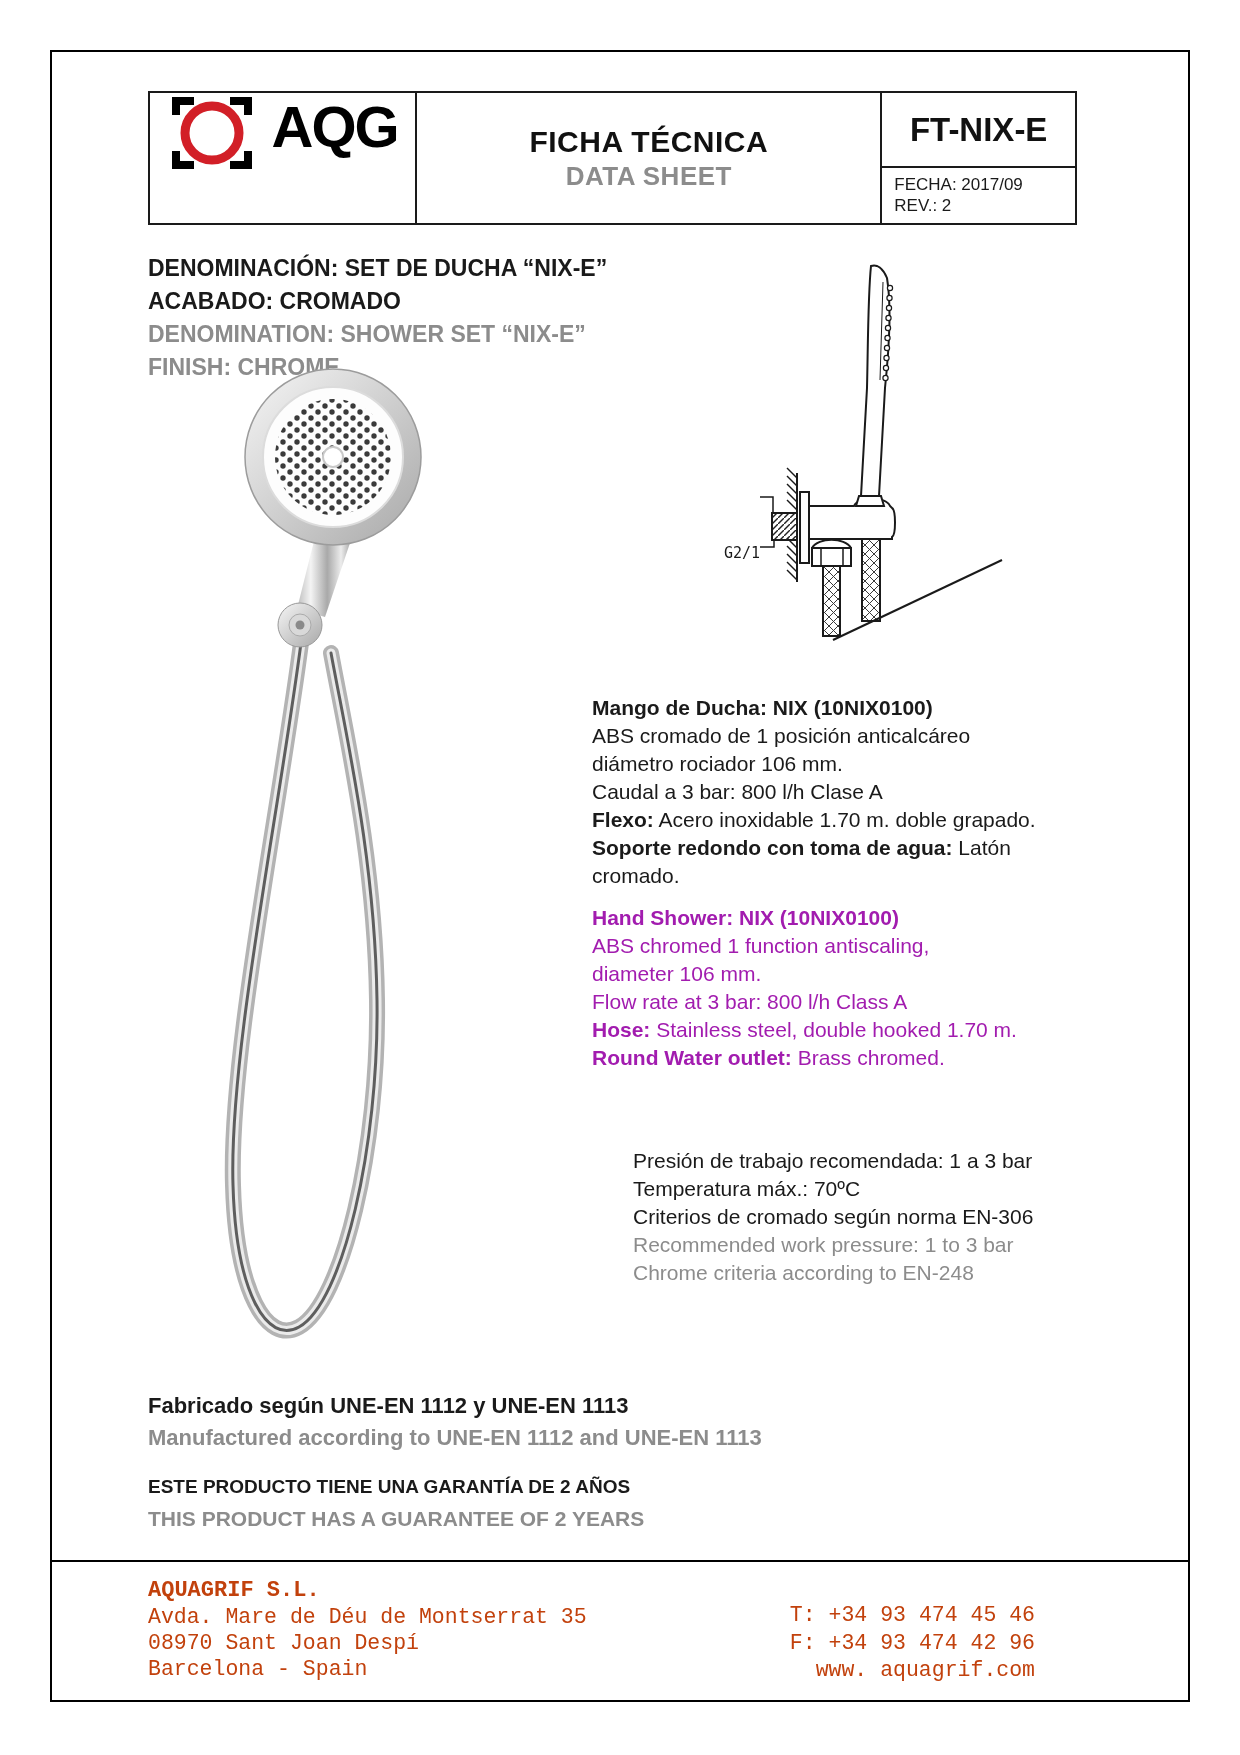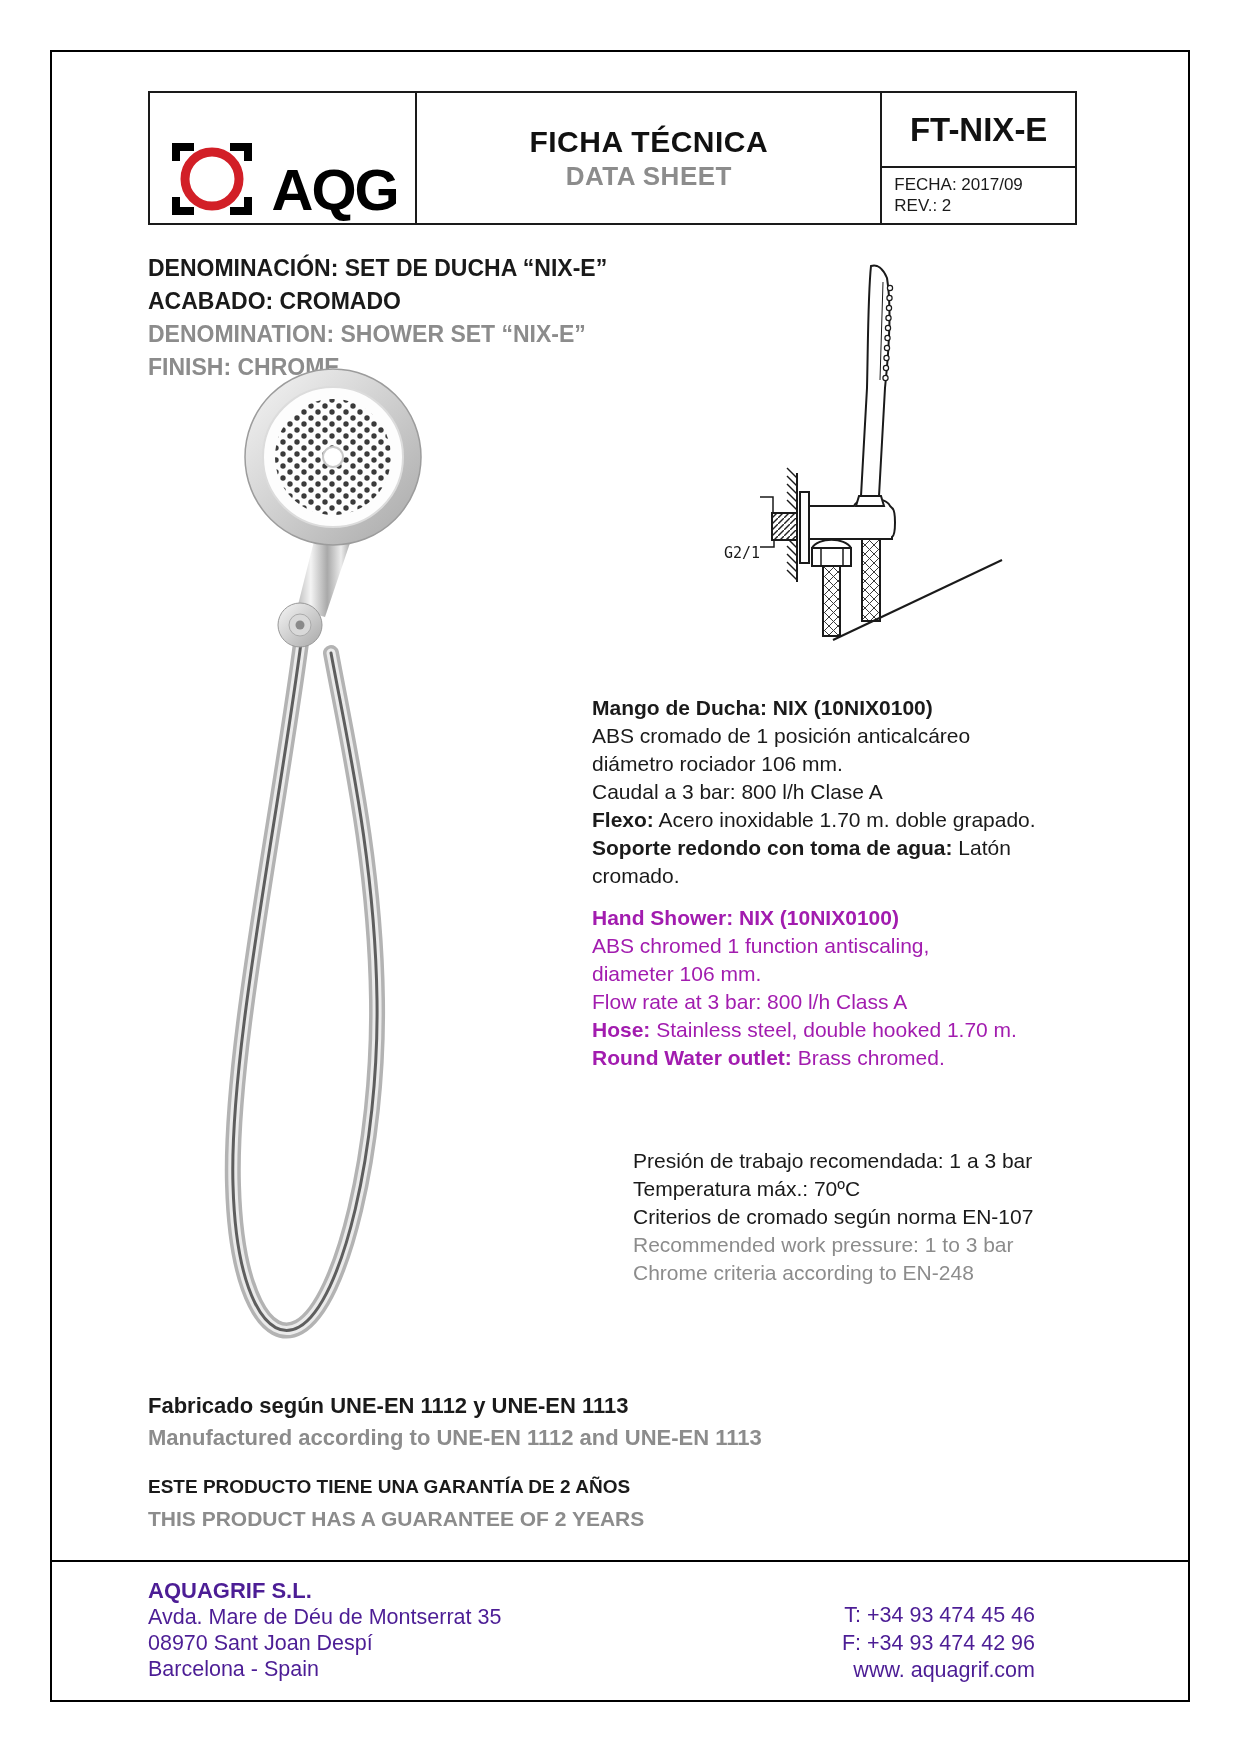--- a/index.html
+++ b/index.html
@@ -5,21 +5,21 @@
   html,body{margin:0;padding:0;background:#ffffff;}
   #page{position:relative;width:1240px;height:1755px;background:#ffffff;overflow:hidden;
         font-family:"Liberation Sans","DejaVu Sans",sans-serif;color:#1a1a1a;}
   .abs{position:absolute;}
   
   #frame{left:50px;top:50px;width:1136px;height:1648px;border:2px solid #000;}
   #footer-divider{left:50px;top:1560px;width:1140px;height:0;border-top:2px solid #000;}
   
   #header-table{left:148px;top:91px;width:929px;height:134px;border:2px solid #1a1a1a;display:flex;box-sizing:border-box;}
   .hcell{box-sizing:border-box;height:100%;}
-  #logo-cell{width:276px;border-right:2px solid #1a1a1a;display:flex;align-items:flex-end;justify-content:center;gap:16px;}
+  #logo-cell{width:276px;border-right:2px solid #1a1a1a;display:flex;align-items:flex-start;justify-content:center;gap:16px;}
   #title-cell{width:480px;border-right:2px solid #1a1a1a;display:flex;flex-direction:column;align-items:center;justify-content:center;}
   #code-col{width:199px;display:flex;flex-direction:column;}
   #code-cell{height:75px;border-bottom:2px solid #1a1a1a;display:flex;align-items:center;justify-content:center;box-sizing:border-box;}
   #date-cell{flex:1;padding:6px 0 0 12px;box-sizing:border-box;}
   .logo-text{font-size:58px;font-weight:bold;letter-spacing:-2px;color:#000;}
   .doc-title1{font-size:30px;font-weight:bold;color:#111;letter-spacing:.5px;}
   .doc-title2{font-size:26px;font-weight:bold;color:#8c8c8c;letter-spacing:.5px;margin-top:2px;}
   .doc-code{font-size:33px;font-weight:bold;color:#111;}
   .doc-date{font-size:17px;line-height:21px;color:#1a1a1a;}
   
@@ -34,21 +34,21 @@
   #conditions .lbl{font-weight:normal;margin-left:40px;}
   #conditions .gray{color:#8c8c8c;}
   .nowrap{white-space:nowrap;}
   
   .std{left:148px;font-weight:bold;white-space:nowrap;}
   #std-es{top:1393px;font-size:22px;}
   #std-en{top:1425px;font-size:22px;text-align:right;}
   #gar-es{top:1476px;font-size:19px;}
   #gar-en{top:1507px;font-size:21px;}
   
-  .foot{font-family:Liberation Sans, sans-serif;font-size:21.5px;line-height:26px;color:#4c1d95;}
+  .foot{font-family:Liberation Mono, monospace;font-size:21.5px;line-height:26px;color:#c2410c;}
   #footer-left{left:148px;top:1578px;}
   #footer-left .co{font-weight:bold;font-size:22px;}
   #footer-right{left:700px;top:1602px;width:335px;text-align:right;line-height:27.5px;}
   p{margin:0;}
 </style>
 </head>
 <body>
 
 <div id="page">
 
@@ -204,21 +204,21 @@
     <p class="nowrap">ABS chromed 1 function antiscaling,</p>
     <p class="nowrap">diameter 106 mm.</p>
     <p class="nowrap">Flow rate at 3 bar: 800 l/h Class A</p>
     <p class="nowrap"><b>Hose:</b><span> Stainless steel, double hooked 1.70 m.</span></p>
     <p class="nowrap"><b>Round Water outlet:</b><span> Brass chromed.</span></p>
   </div>
 
   <div id="conditions" class="abs">
     <p class="nowrap"><span class="lbl">Presión de trabajo recomendada:</span><span> 1 a 3 bar</span></p>
     <p class="nowrap"><span class="lbl">Temperatura máx.:</span><span> 70ºC</span></p>
-    <p class="nowrap lbl">Criterios de cromado según norma EN-107</p>
+    <p class="nowrap lbl">Criterios de cromado según norma EN-306</p>
     <p class="nowrap gray"><span class="lbl">Recommended work pressure:</span><span> 1 to 3 bar</span></p>
     <p class="nowrap gray lbl">Chrome criteria according to EN-248</p>
   </div>
 
   <div id="std-es" class="abs std">Fabricado según UNE-EN 1112 y UNE-EN 1113</div>
   <div id="std-en" class="abs std gray">Manufactured according to UNE-EN 1112 and UNE-EN 1113</div>
 
   <div id="gar-es" class="abs std">ESTE PRODUCTO TIENE UNA GARANTÍA DE 2 AÑOS</div>
   <div id="gar-en" class="abs std gray">THIS PRODUCT HAS A GUARANTEE OF 2 YEARS</div>
 

